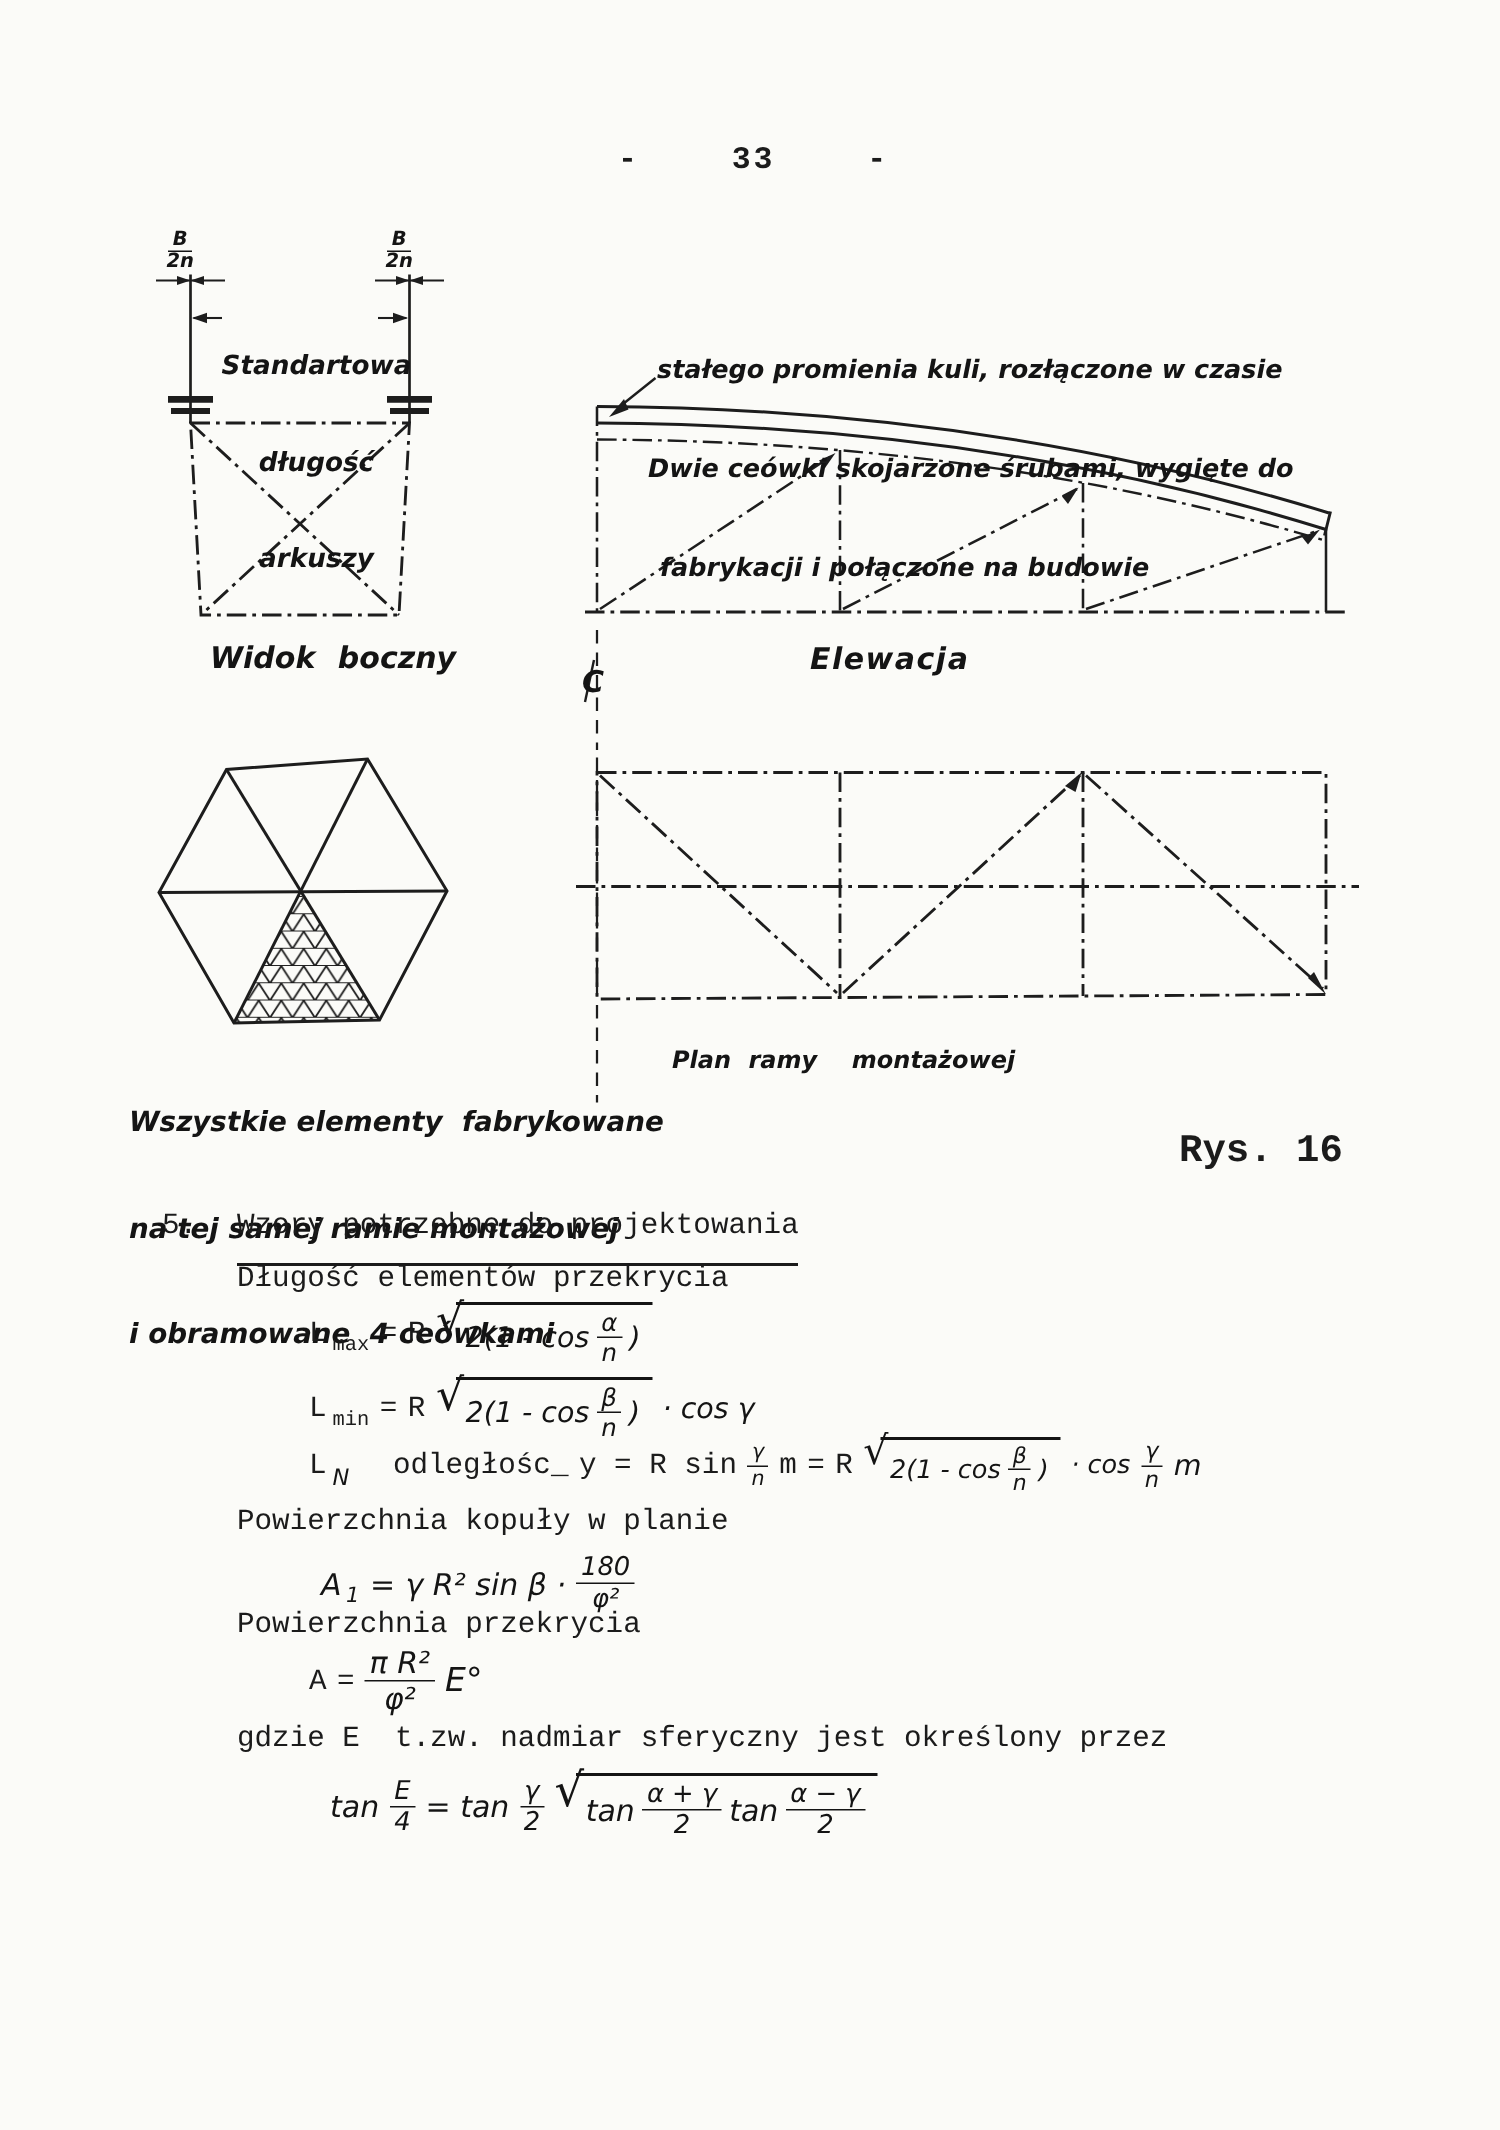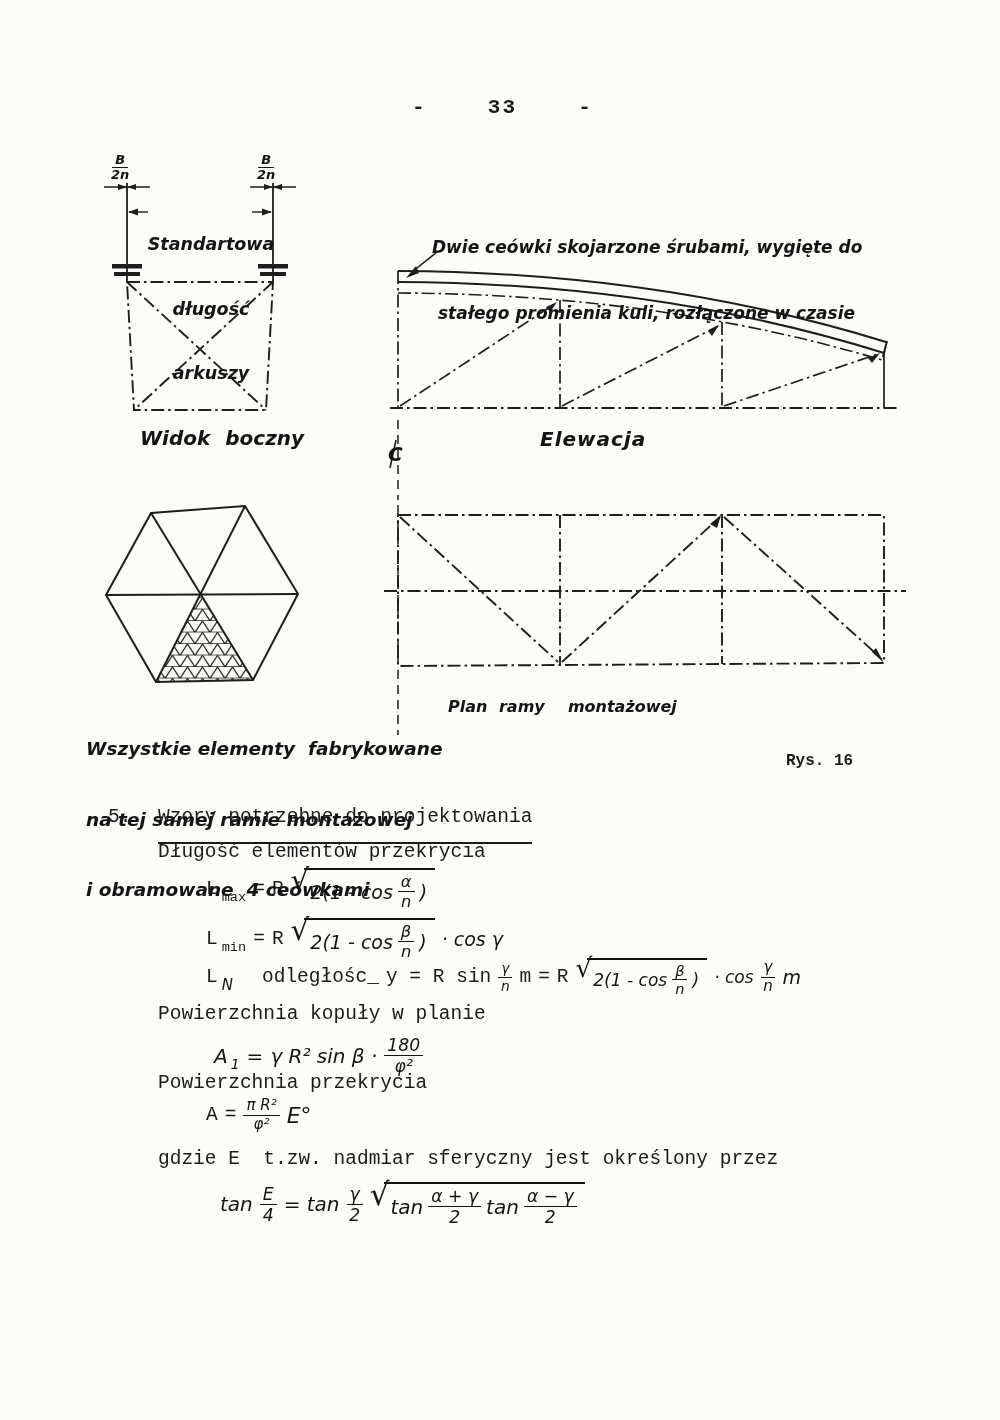--- a/index.html
+++ b/index.html
@@ -129,34 +129,35 @@
   <span class="den">2n</span>
 </div>
 <div class="abs hand" style="left:133px;top:191px;width:130px;text-align:center;font-size:17.5px;line-height:21.5px;margin-left:13px;">
   <div>Standartowa</div>
   <div>długość</div>
   <div>arkuszy</div>
 </div>
 <div class="abs hand" style="left:140px;top:426px;font-size:20px;word-spacing:8px;">Widok boczny</div>
 
 <div class="abs hand" style="left:432px;top:192px;font-size:17px;line-height:22px;">
+  <div style="padding-left:6px;">stałego promienia kuli, rozłączone w czasie</div>
   <div>Dwie ceówki skojarzone śrubami, wygięte do</div>
-  <div style="padding-left:6px;">stałego promienia kuli, rozłączone w czasie</div>
+  <div style="padding-left:8px;">fabrykacji i połączone na budowie</div>
 </div>
 <div class="abs hand" style="left:540px;top:427px;font-size:20px;letter-spacing:1px;">Elewacja</div>
 <div class="abs hand" style="left:388px;top:442px;font-size:20px;">C</div>
 
 <div class="abs hand" style="left:86px;top:690px;font-size:18.5px;line-height:23.5px;">
   <div>Wszystkie elementy  fabrykowane</div>
   <div>na tej samej ramie montażowej</div>
   <div>i obramowane  4 ceówkami</div>
 </div>
 
 <div class="abs hand" style="left:448px;top:697px;font-size:16px;word-spacing:6px;">Plan ramy  montażowej</div>
-<div class="abs type" style="left:786px;top:752px;font-size:16px;font-weight:bold;">Rys. 16</div>
+<div class="abs type" style="left:786px;top:752px;font-size:26px;font-weight:bold;">Rys. 16</div>
 
 <div class="abs type" style="left:108px;top:806px;">5.</div>
 <div class="abs type title-underline" style="left:158px;top:806px;">Wzory potrzebne do projektowania</div>
 <div class="abs type" style="left:158px;top:841px;">Długość elementów przekrycia</div>
 
 <div class="abs mrow" style="left:206px;top:868px;">
   <span class="type">L</span>
     <span class="type sub" style="margin-left:-3px;">max</span>
   <span class="type">=</span>
   <span class="type">R</span>
@@ -233,21 +234,21 @@
     <span class="num">180</span>
     <span class="den">φ²</span>
   </span>
 </div>
 
 <div class="abs type" style="left:158px;top:1072px;">Powierzchnia przekrycia</div>
 
 <div class="abs mrow" style="left:206px;top:1098px;">
   <span class="type">A</span>
   <span class="type">=</span>
-  <span class="frac hmath" style="font-size:15px;">
+  <span class="frac hmath" style="font-size:20px;">
     <span class="num">π R²</span>
     <span class="den">φ²</span>
   </span>
   <span class="hmath" style="font-size:22px;">E°</span>
 </div>
 
 <div class="abs type" style="left:158px;top:1148px;">gdzie E  t.zw. nadmiar sferyczny jest określony przez</div>
 
 <div class="abs mrow hmath" style="left:220px;top:1182px;font-size:20px;">
   <span>tan</span>

